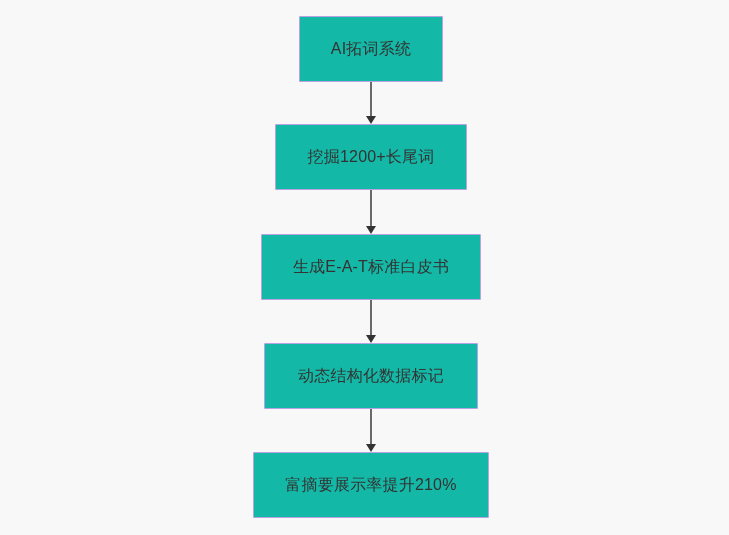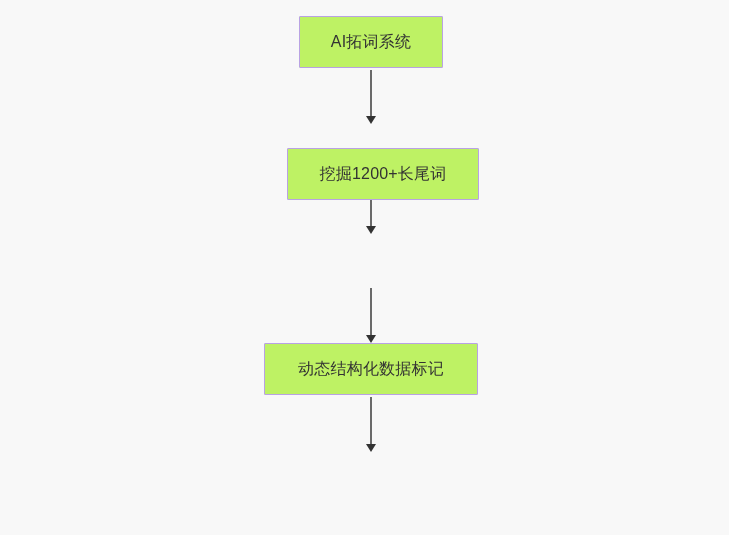--- a/index.html
+++ b/index.html
@@ -17,24 +17,24 @@
   #flowchart {
     position: relative;
     width: 729px;
     height: 535px;
     background: #f8f8f8;
   }
 
   .node {
     position: absolute;
     box-sizing: border-box;
-    background: #bef264;
+    background: #14b8a6;
     border: 1.5px solid #b9a2e3;
     border-radius: 1px;
-    height: 52px;
+    height: 66px;
     display: flex;
     align-items: center;
     justify-content: center;
     color: #333333;
     font-size: 16px;
     line-height: 1;
     letter-spacing: 0.2px;
     white-space: nowrap;
   }
 
@@ -74,23 +74,29 @@
   <div class="edge" style="top:288px; height:47px;"></div>
   <div class="arrowhead" style="top:335px;"></div>
 
   <div class="edge" style="top:397px; height:47px;"></div>
   <div class="arrowhead" style="top:444px;"></div>
 
   <div class="node" style="left:299px; top:16px; width:144px;">
     <span class="node-label">AI拓词系统</span>
   </div>
 
-  <div class="node" style="left:287px; top:124px; width:192px;margin-top:24px;">
+  <div class="node" style="left:275px; top:124px; width:192px;">
     <span class="node-label">挖掘1200+长尾词</span>
   </div>
 
+  <div class="node" style="left:261px; top:234px; width:220px;">
+    <span class="node-label">生成E-A-T标准白皮书</span>
+  </div>
 
   <div class="node" style="left:264px; top:343px; width:214px;font-family:Liberation Serif, serif;">
     <span class="node-label">动态结构化数据标记</span>
   </div>
 
+  <div class="node" style="left:253px; top:452px; width:236px;">
+    <span class="node-label">富摘要展示率提升210%</span>
+  </div>
 
 </div>
 
 </body></html>

